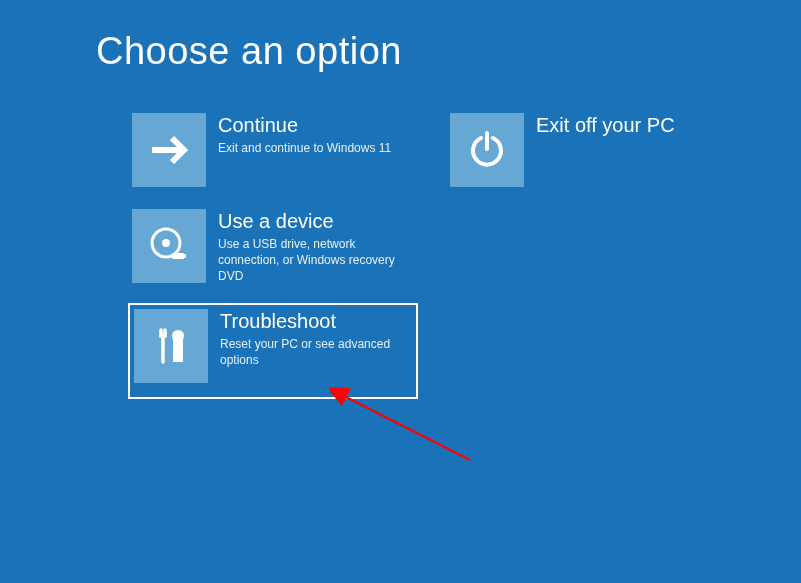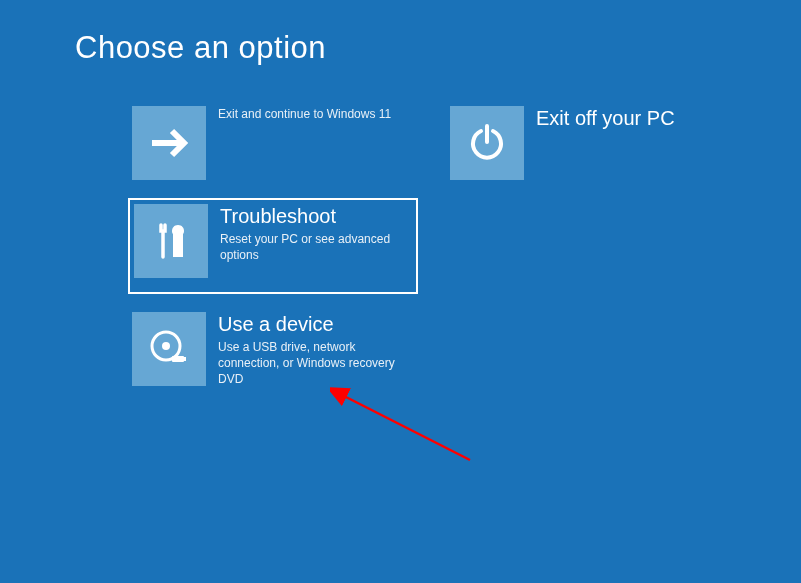--- a/index.html
+++ b/index.html
@@ -10,23 +10,23 @@
     body {
       width: 801px;
       height: 583px;
       background-color: #1a72b8;
       font-family: 'Segoe UI', 'Segoe UI Light', Arial, sans-serif;
       color: #ffffff;
       overflow: hidden;
       position: relative;
     }
     .page-title {
-      font-size: 31px;
+      font-size: 38px;
       font-weight: 300;
-      padding-left: 75px;
+      padding-left: 96px;
       padding-top: 30px;
       letter-spacing: 0.5px;
     }
     .options-container {
       padding-left: 128px;
       padding-top: 36px;
       display: flex;
       flex-direction: column;
       gap: 14px;
     }
@@ -90,71 +90,72 @@
 
   <div class="option-row">
 
     <div class="option-tile">
       <div class="icon-box">
         <svg width="46" height="46" viewBox="0 0 46 46">
           <path d="M6 23 L36 23 M26 11 L38 23 L26 35" stroke="#ffffff" stroke-width="6" fill="none" stroke-linecap="butt" stroke-linejoin="miter"></path>
         </svg>
       </div>
       <div class="tile-text">
+        <div class="tile-title">Continue</div>
         <div class="tile-subtitle">Exit and continue to Windows 11</div>
       </div>
     </div>
 
     <div class="option-tile">
       <div class="icon-box">
         <svg width="42" height="42" viewBox="0 0 42 42">
           <path d="M15 9 A14 14 0 1 0 27 9" stroke="#ffffff" stroke-width="4" fill="none" stroke-linecap="round"></path>
           <path d="M21 4 L21 20" stroke="#ffffff" stroke-width="4" stroke-linecap="round"></path>
         </svg>
       </div>
       <div class="tile-text">
         <div class="tile-title">Exit off your PC</div>
         <div class="tile-subtitle"></div>
       </div>
     </div>
 
   </div>
 
   <div class="option-row">
-    <div class="option-tile selected">
-      <div class="icon-box">
-        <svg width="40" height="44" viewBox="0 0 40 44">
-          <path d="M14 6 L14 12 L10 12 L10 6 M12 12 L12 38" stroke="#ffffff" stroke-width="3.5" fill="none" stroke-linecap="round"></path>
-          <path d="M27 6 C23 6 21 9 21 12 C21 13.5 21.5 14.5 22 15 L22 38 L32 38 L32 15 C32.5 14.5 33 13.5 33 12 C33 9 31 6 27 6 Z M27 7 L27 13" fill="#ffffff"></path>
-        </svg>
-      </div>
-      <div class="tile-text">
-        <div class="tile-title">Troubleshoot</div>
-        <div class="tile-subtitle">Reset your PC or see advanced options</div>
-      </div>
-    </div>
-  </div>
-
-  <div class="option-row">
     <div class="option-tile">
       <div class="icon-box">
         <svg width="46" height="46" viewBox="0 0 46 46">
           <circle cx="20" cy="20" r="14" stroke="#ffffff" stroke-width="3" fill="none"></circle>
           <circle cx="20" cy="20" r="4" fill="#ffffff"></circle>
           <rect x="26" y="30" width="12" height="6" fill="#ffffff" rx="1"></rect>
           <rect x="36" y="31" width="4" height="4" fill="#ffffff"></rect>
         </svg>
       </div>
       <div class="tile-text">
         <div class="tile-title">Use a device</div>
         <div class="tile-subtitle">Use a USB drive, network connection, or Windows recovery DVD</div>
       </div>
     </div>
   </div>
 
+  <div class="option-row">
+    <div class="option-tile selected">
+      <div class="icon-box">
+        <svg width="40" height="44" viewBox="0 0 40 44">
+          <path d="M14 6 L14 12 L10 12 L10 6 M12 12 L12 38" stroke="#ffffff" stroke-width="3.5" fill="none" stroke-linecap="round"></path>
+          <path d="M27 6 C23 6 21 9 21 12 C21 13.5 21.5 14.5 22 15 L22 38 L32 38 L32 15 C32.5 14.5 33 13.5 33 12 C33 9 31 6 27 6 Z M27 7 L27 13" fill="#ffffff"></path>
+        </svg>
+      </div>
+      <div class="tile-text">
+        <div class="tile-title">Troubleshoot</div>
+        <div class="tile-subtitle">Reset your PC or see advanced options</div>
+      </div>
+    </div>
+  </div>
+
 </div>
 
 <svg class="annotation-arrow" width="160" height="100" viewBox="0 0 160 100">
   <defs>
     <marker id="arrowhead" markerWidth="10" markerHeight="8" refX="2" refY="4" orient="auto">
       <polygon points="0 0, 9 4, 0 8" fill="#ff0000"></polygon>
     </marker>
   </defs>
   <line x1="140" y1="75" x2="12" y2="10" stroke="#ff0000" stroke-width="2.5" marker-end="url(#arrowhead)"></line>
 </svg>

